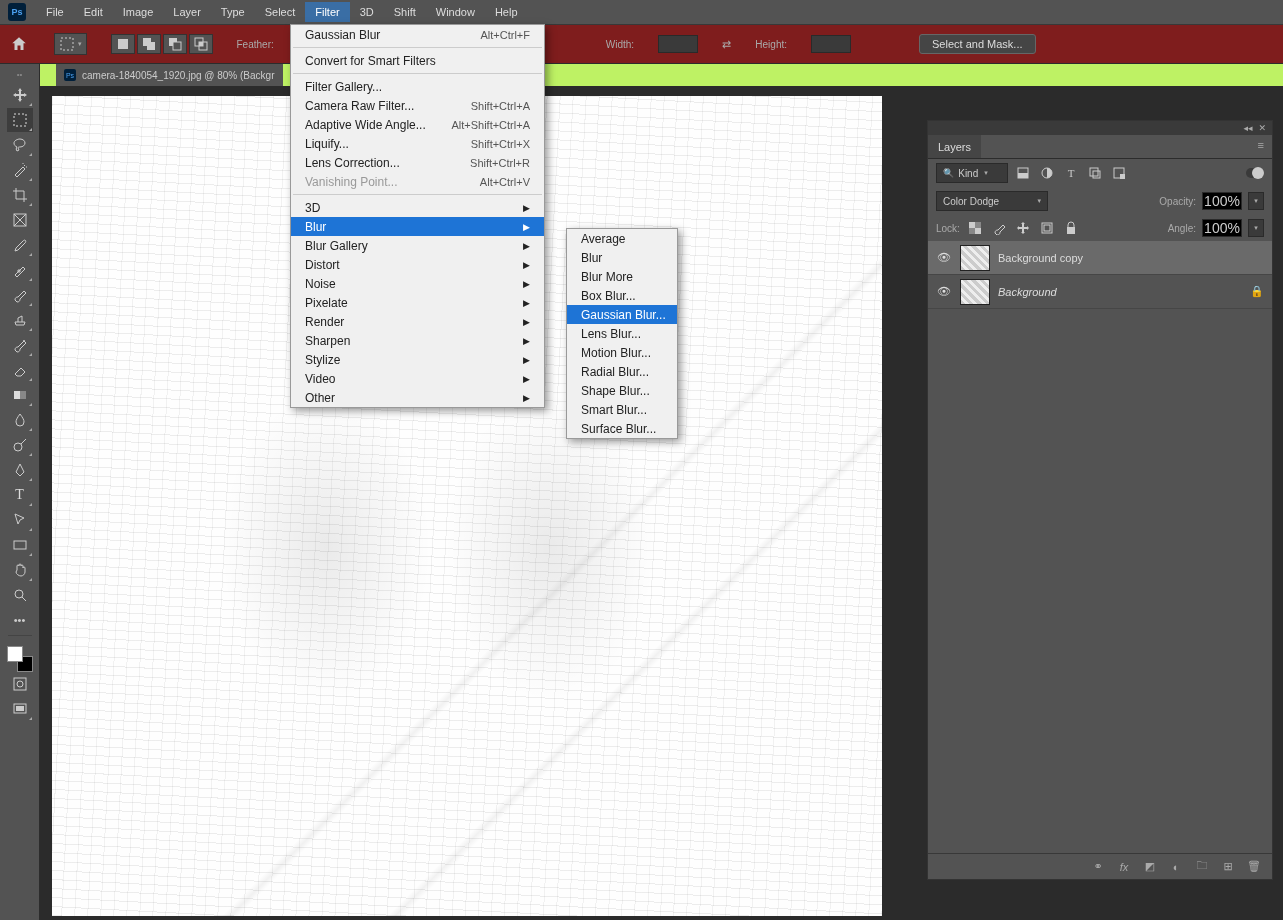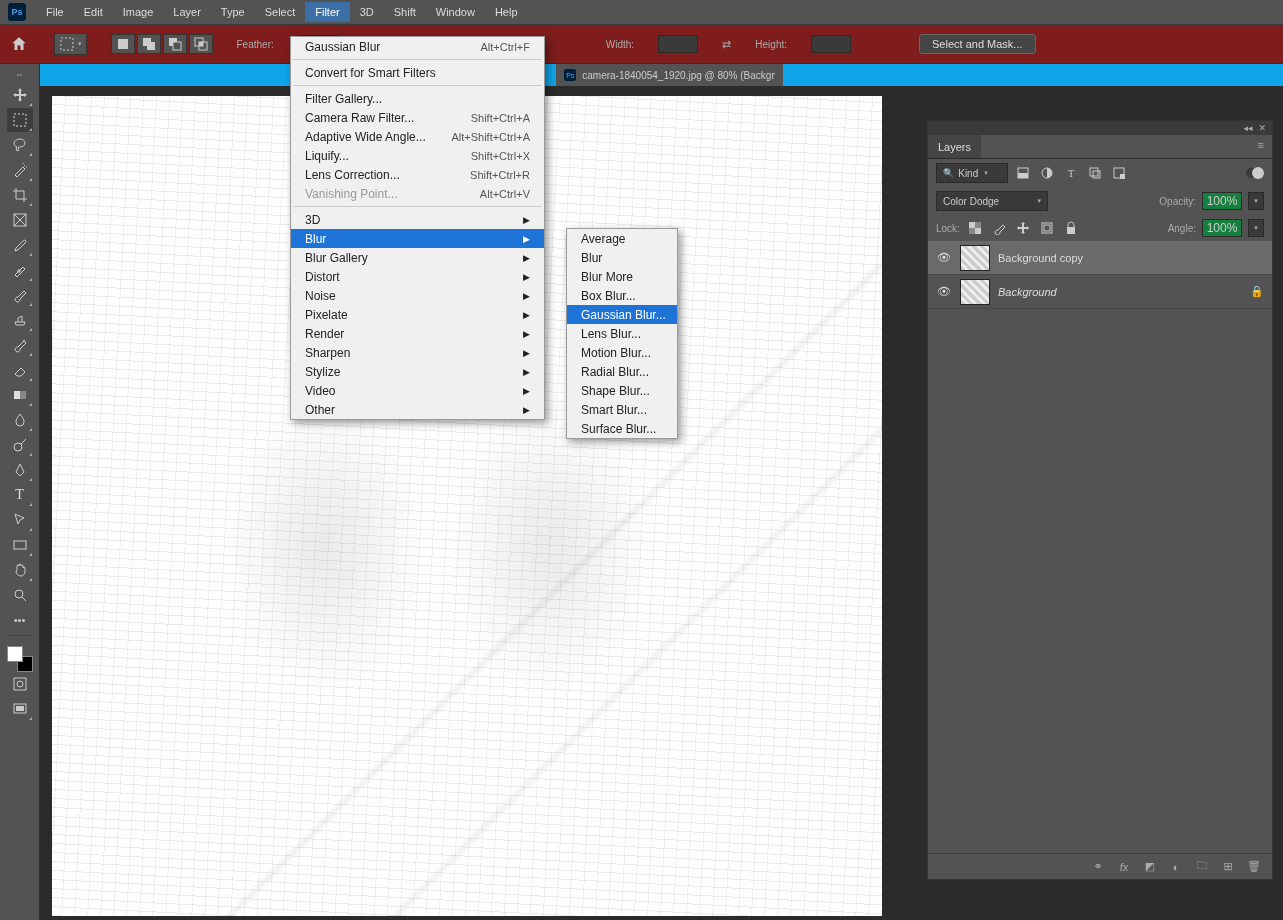--- a/index.html
+++ b/index.html
@@ -39,21 +39,21 @@
 .optionsbar .home-icon {
   width:22px; height:22px; display:flex; align-items:center; justify-content:center;
 }
 .sq-btn { border:1px solid #333; background:#535353; padding:2px 4px; display:inline-flex; align-items:center; }
 .feather-input,.dim-input { width:40px; height:18px; background:#3a3a3a; border:1px solid #2a2a2a;}
 .select-mask {
   border:1px solid #666; border-radius:3px; background:#454545;
   padding:3px 12px; color:#ddd; font-size:11px;
 }
 
-.doctab-row { height:22px; background:#0ea5e9; display:flex; align-items:center; padding-left:56px;justify-content:center; }
+.doctab-row { height:22px; background:#bef264; display:flex; align-items:center; padding-left:56px; }
 .doctab {
   display:flex; align-items:center; gap:6px; background:#535353;
   padding:2px 8px; height:22px; color:#ccc; font-size:10px;
 }
 .doctab .ps-file { width:12px; height:12px; background:#001f3a; color:#4aa0f0; font-size:7px;
   display:flex; align-items:center; justify-content:center; border-radius:2px;}
 
 .left-toolbar {
   position:absolute; left:0; top:64px; width:40px; bottom:0;
   background:#535353; border-right:1px solid #2c2c2c;
@@ -92,41 +92,41 @@
 }
 .menu .mrow {
   display:flex; justify-content:space-between; align-items:center;
   padding:3px 14px; height:19px; cursor:default; white-space:nowrap;
 }
 .menu .mrow:hover, .menu .mrow.hilite { background:#1e74d6; color:#fff; }
 .menu .mrow.disabled { color:#999; }
 .menu .sep { height:1px; background:#ccc; margin:3px 2px; }
 .menu .arr { font-size:9px; }
 .menu .shk { color:#555; font-size:11px; }
-.filter-menu { left:290px; top:36px; width:255px; }
+.filter-menu { left:290px; top:24px; width:255px; }
 .blur-menu { left:566px; top:228px; width:112px; }
 
 .layers-panel {
   position:absolute; right:10px; top:120px; width:346px; height:760px;
   background:#535353; border:1px solid #333; display:flex; flex-direction:column;
 }
 .panel-titlebar { height:14px; background:#3a3a3a; display:flex; justify-content:flex-end;
   align-items:center; gap:6px; padding-right:6px; color:#aaa; font-size:9px;}
 .panel-tabs { height:24px; display:flex; align-items:stretch; border-bottom:1px solid #2c2c2c;}
 .panel-tab { padding:4px 10px; background:#454545; color:#ddd; display:flex; align-items:center;}
 .panel-tabs .spacer{flex:1}
 .panel-tabs .hamb{ padding:4px 8px; color:#aaa;}
 .panel-row { display:flex; align-items:center; gap:6px; padding:4px 8px; }
 .sel-ctrl { background:#3a3a3a; border:1px solid #2a2a2a; height:20px; display:flex;
   align-items:center; padding:0 6px; color:#ccc; font-size:10px;}
 .sel-ctrl .dd { margin-left:6px; font-size:7px; color:#aaa;}
 .filter-icon { width:18px;height:18px;display:flex;align-items:center;justify-content:center;color:#ccc;}
 .lbl { color:#aaa; font-size:10px; }
-.val-box { background:#15803d; border:1px solid #2a2a2a; height:18px; width:40px;
-  display:flex; align-items:center; justify-content:center; color:#ccc; font-size:12px;}
+.val-box { background:#000000; border:1px solid #2a2a2a; height:18px; width:40px;
+  display:flex; align-items:center; justify-content:center; color:#ccc; font-size:14px;}
 .dd-caret{width:16px;height:18px;background:#3a3a3a;border:1px solid #2a2a2a;
   display:flex;align-items:center;justify-content:center;font-size:7px;color:#aaa;}
 .layer-list { flex:1; overflow:auto; }
 .layer-row {
   display:flex; align-items:center; height:34px; gap:8px; padding:0 8px;
   border-bottom:1px solid #464646;
 }
 .layer-row.selected { background:#6a6a6a; }
 .eye { width:16px; color:#ddd; text-align:center;}
 .thumb { width:30px; height:26px; background:#eee; border:1px solid #222;

